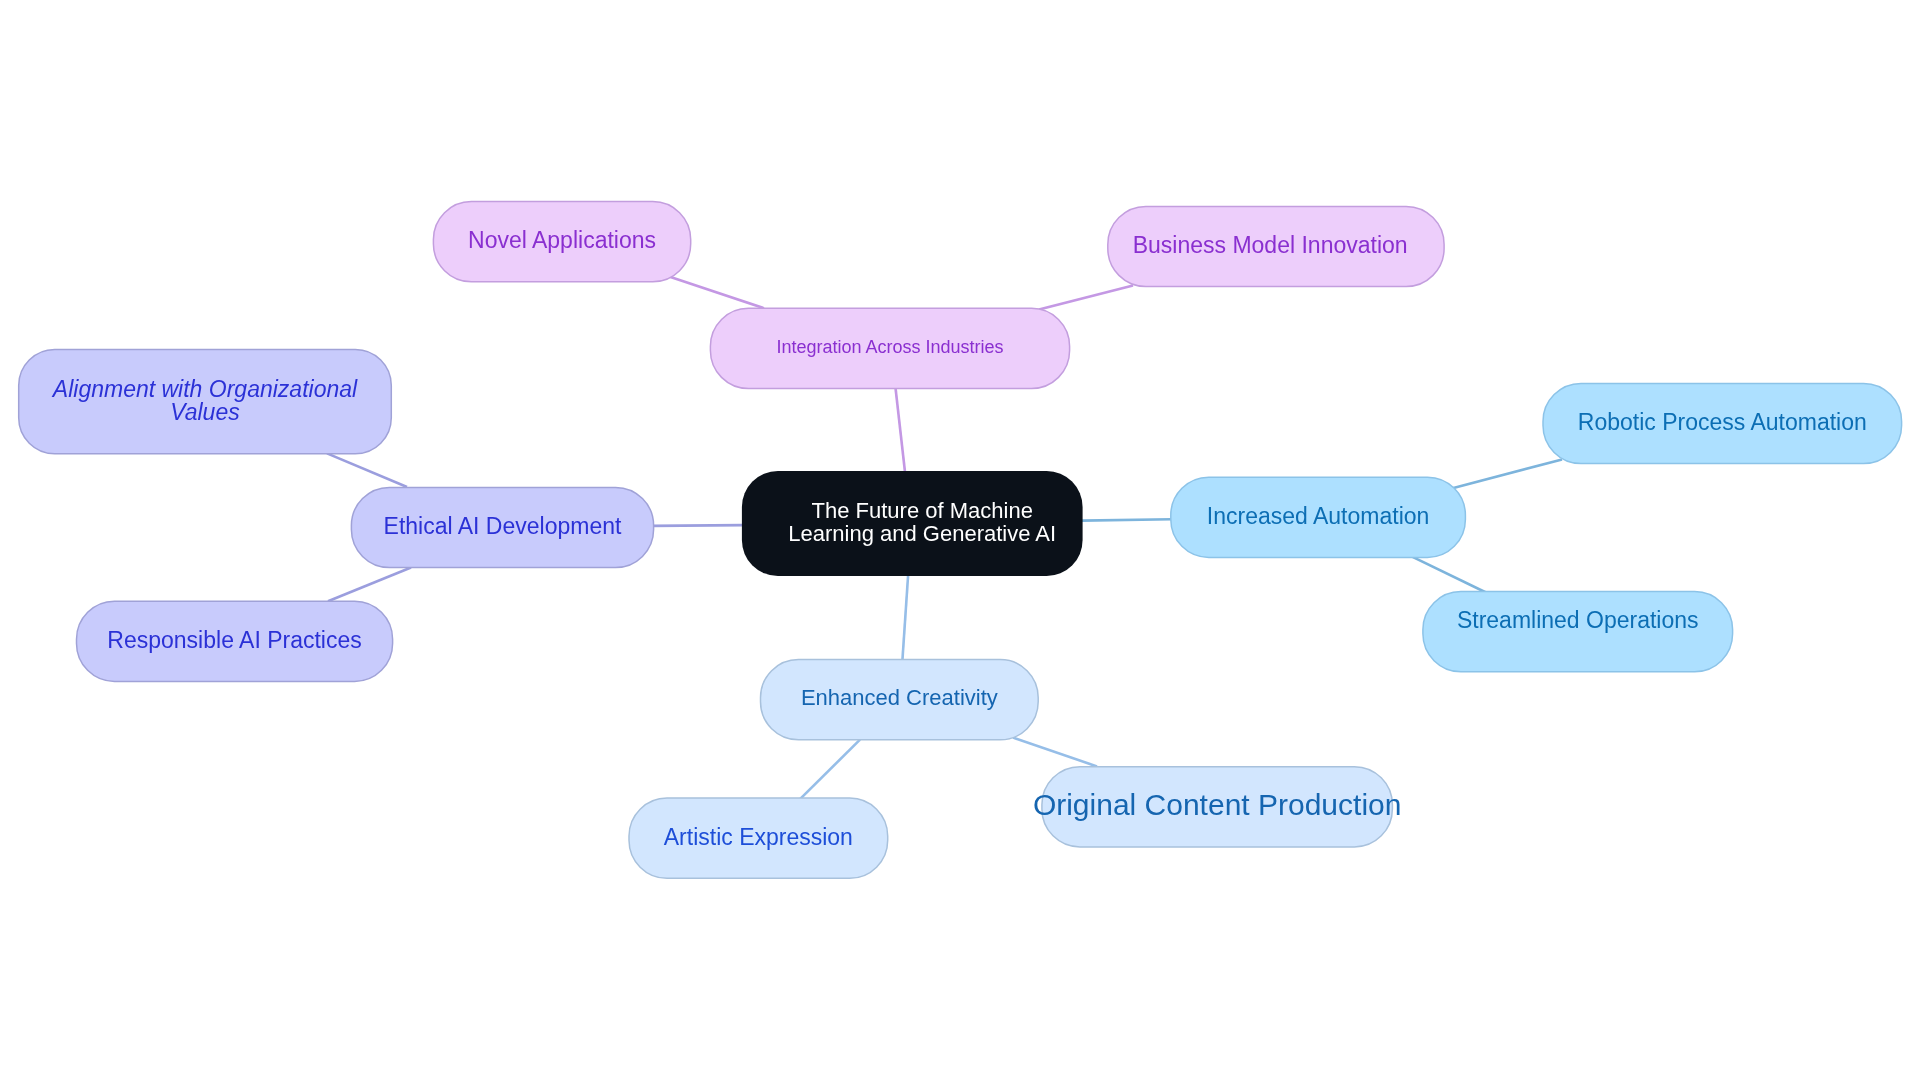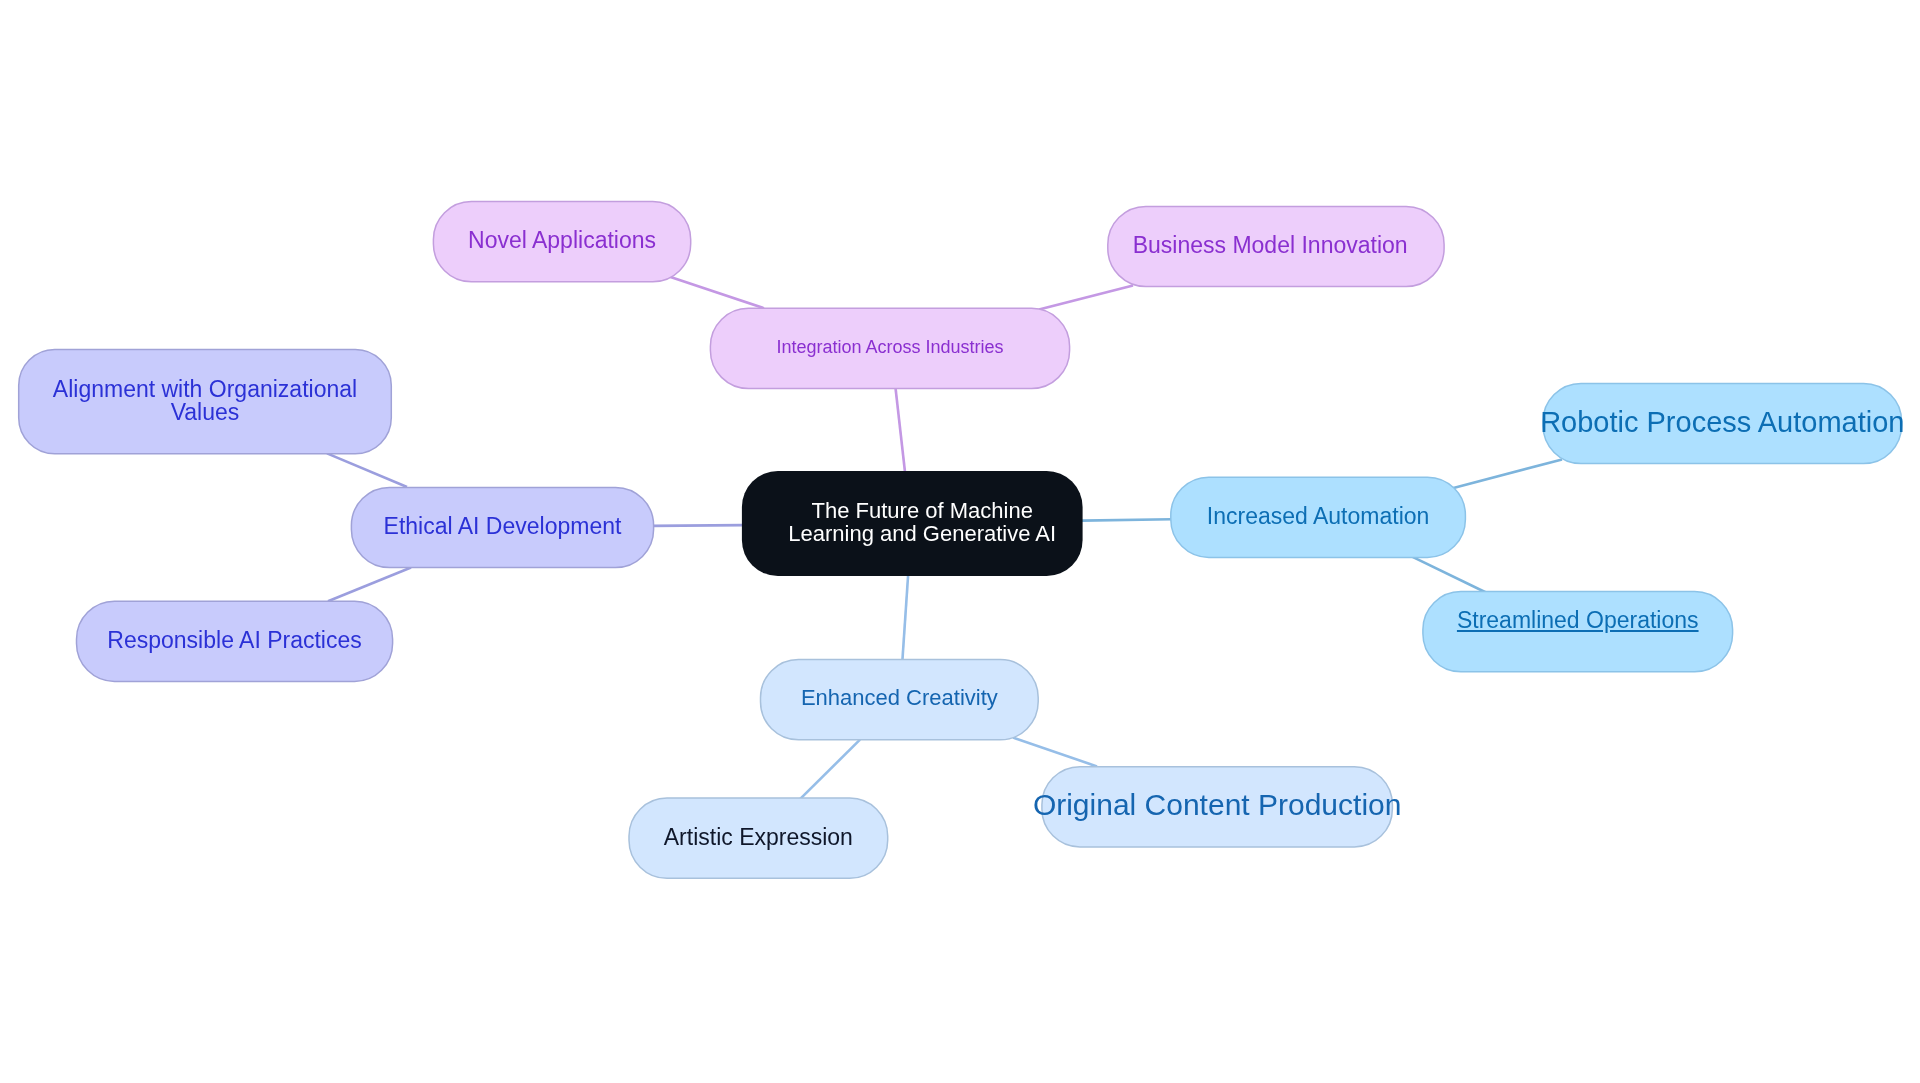--- a/index.html
+++ b/index.html
@@ -61,39 +61,39 @@
   </div>
   <div class="node-label" style="left: 433.4px; top: 201.6px; width: 257.3px; height: 80.2px; color: rgb(138, 47, 208); font-size: 23px; justify-content: center;">
     <span class="txt">Novel Applications</span>
   </div>
   <div class="node-label" style="left: 1102px; top: 206.4px; width: 336.3px; height: 80.1px; color: rgb(138, 47, 208); font-size: 23px;">
     <span class="txt">Business Model Innovation</span>
   </div>
   <div class="node-label" style="left: 351.4px; top: 487.4px; width: 302.2px; height: 80.2px; color: rgb(43, 49, 214); font-size: 23px;">
     <span class="txt">Ethical AI Development</span>
   </div>
-  <div class="node-label multi" style="left: 18.7px; top: 349.4px; width: 372.6px; height: 104.4px; color: rgb(43, 49, 214); font-size: 23px;">
+  <div class="node-label multi" style="left: 18.7px; top: 349.4px; width: 372.6px; height: 104.4px; color: rgb(43, 49, 214); font-size: 23px; font-style: italic;">
     <span class="txt">Alignment with Organizational
 Values</span>
   </div>
   <div class="node-label" style="left: 76.5px; top: 601.2px; width: 316.1px; height: 80.2px; color: rgb(43, 49, 214); font-size: 23px;">
     <span class="txt">Responsible AI Practices</span>
   </div>
   <div class="node-label" style="left: 1170.8px; top: 477.2px; width: 294.6px; height: 80.2px; color: rgb(12, 110, 180); font-size: 23px;">
     <span class="txt">Increased Automation</span>
   </div>
-  <div class="node-label" style="left: 1543px; top: 383.4px; width: 358.6px; height: 80.2px; color: rgb(12, 110, 180); font-size: 29px;">
+  <div class="node-label" style="left: 1543px; top: 383.4px; width: 358.6px; height: 80.2px; color: rgb(12, 110, 180); font-size: 23px;">
     <span class="txt">Robotic Process Automation</span>
   </div>
-  <div class="node-label" style="left: 1422.9px; top: 591.6px; width: 309.7px; height: 60px; color: rgb(12, 110, 180); font-size: 23px; text-decoration: underline;">
+  <div class="node-label" style="left: 1422.9px; top: 591.6px; width: 309.7px; height: 60px; color: rgb(12, 110, 180); font-size: 23px;">
     <span class="txt">Streamlined Operations</span>
   </div>
   <div class="node-label" style="left: 760.5px; top: 659.6px; width: 277.7px; height: 80.2px; color: rgb(21, 101, 176); font-size: 22px;">
     <span class="txt">Enhanced Creativity</span>
   </div>
-  <div class="node-label" style="left: 629px; top: 798.1px; width: 258.7px; height: 80.2px; color: #0f172a; font-size: 23px; justify-content: center;">
+  <div class="node-label" style="left: 629px; top: 798.1px; width: 258.7px; height: 80.2px; color: #1d4ed8; font-size: 23px; justify-content: center;">
     <span class="txt">Artistic Expression</span>
   </div>
   <div class="node-label" style="left: 1041.9px; top: 766.7px; width: 350.5px; height: 80.2px; color: rgb(21, 101, 176); font-size: 30px;">
     <span class="txt">Original Content Production</span>
   </div>
 
 </div>
 
 </body></html>

